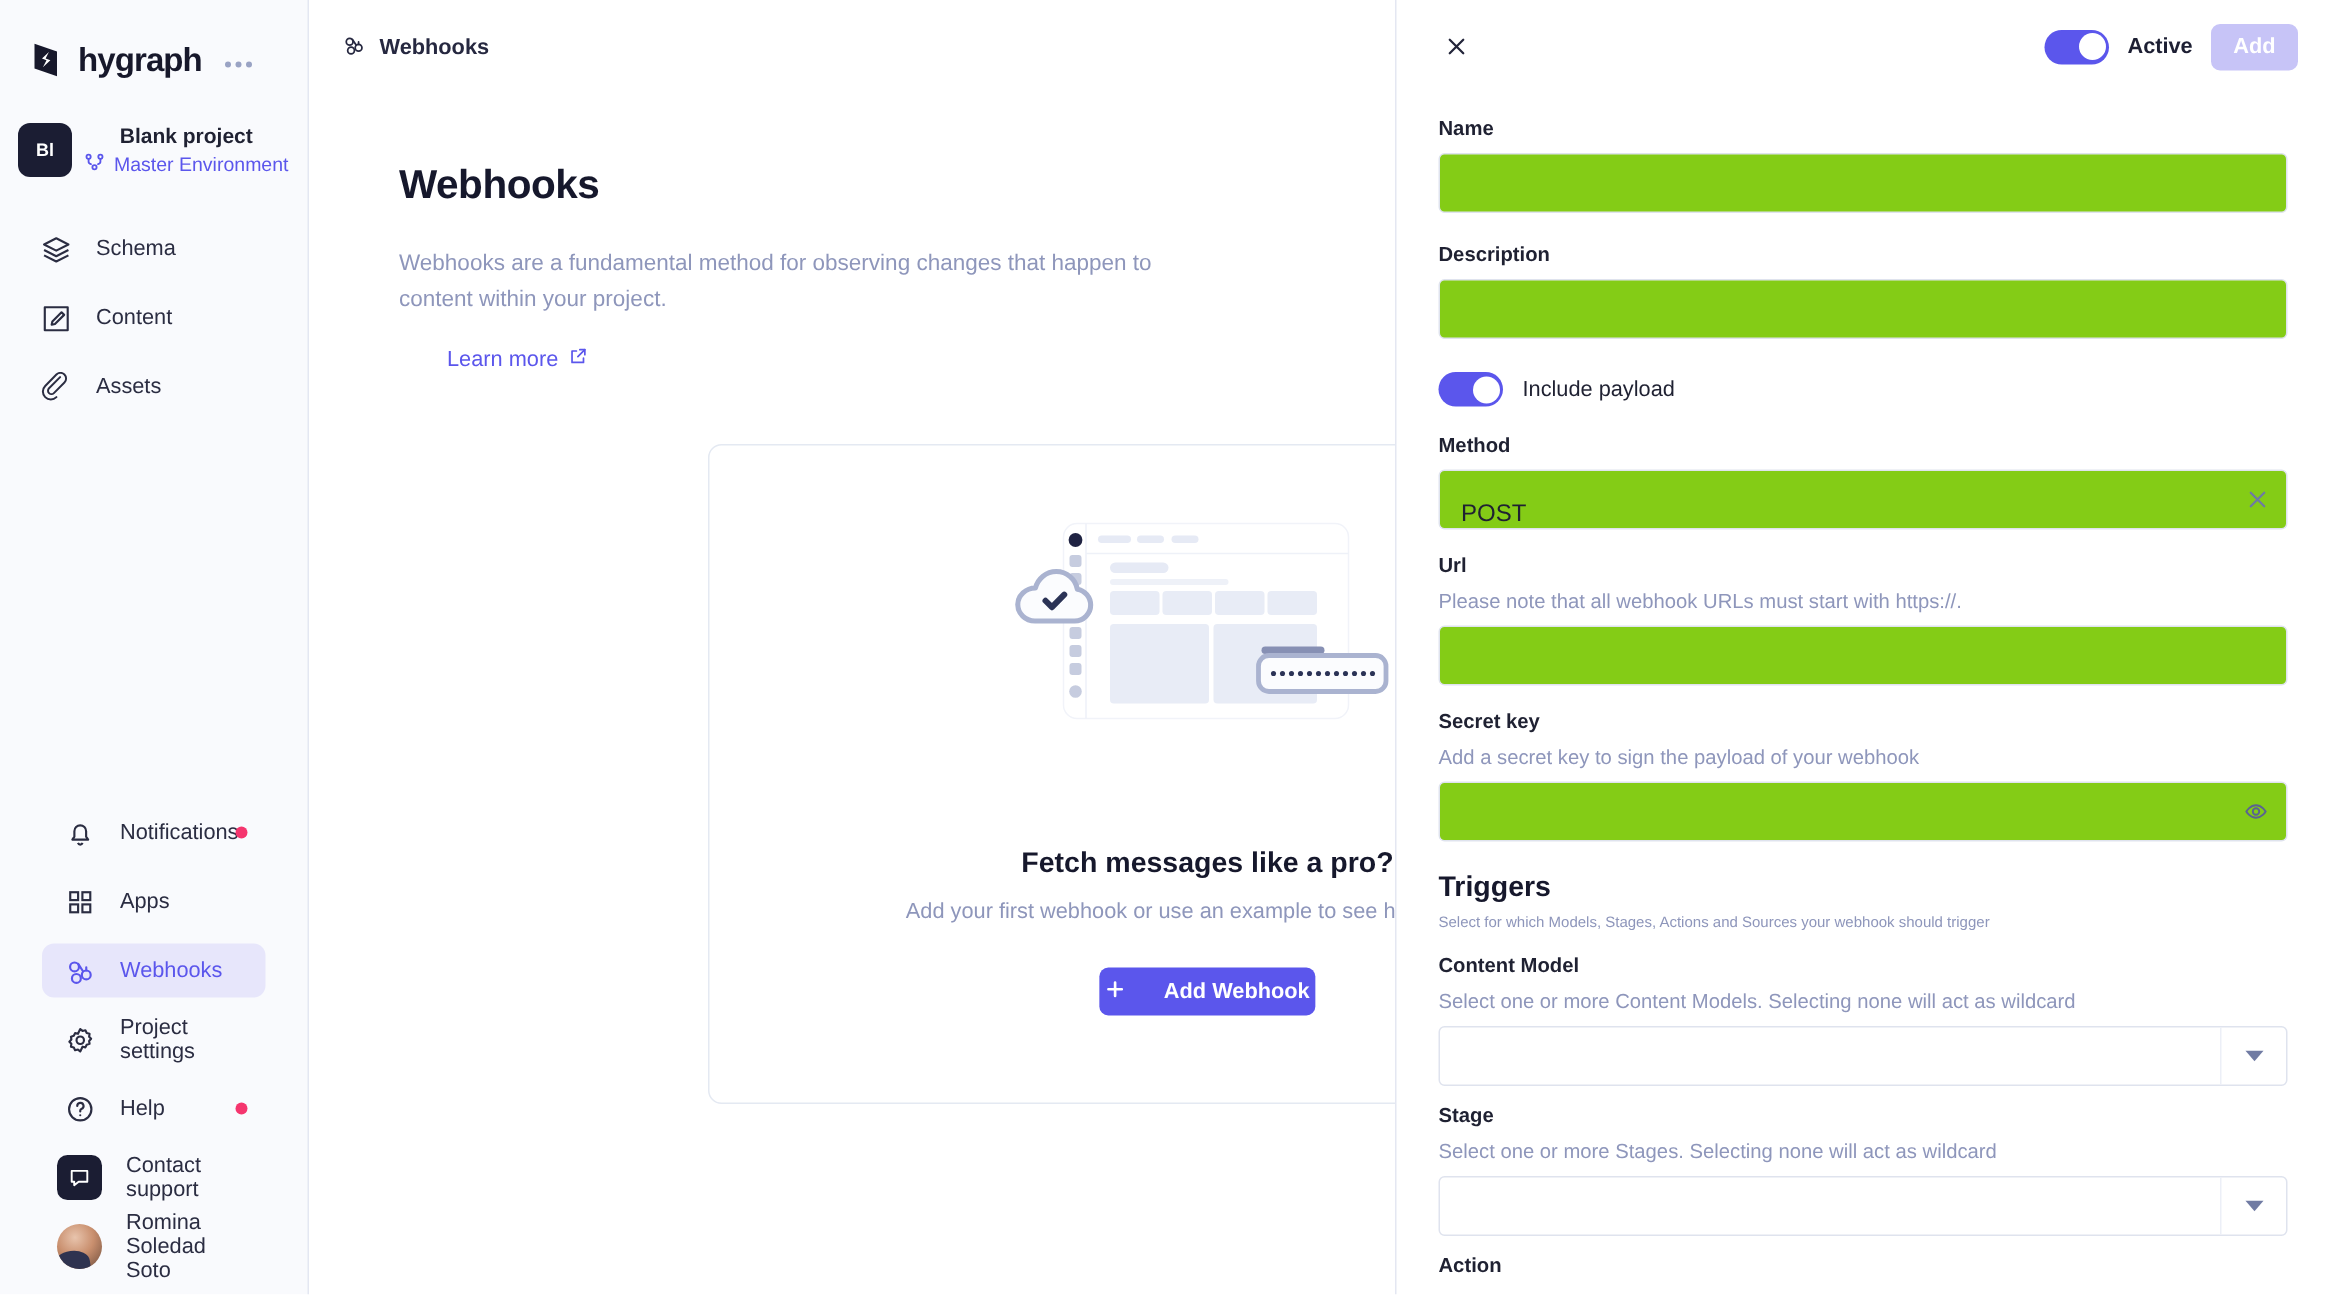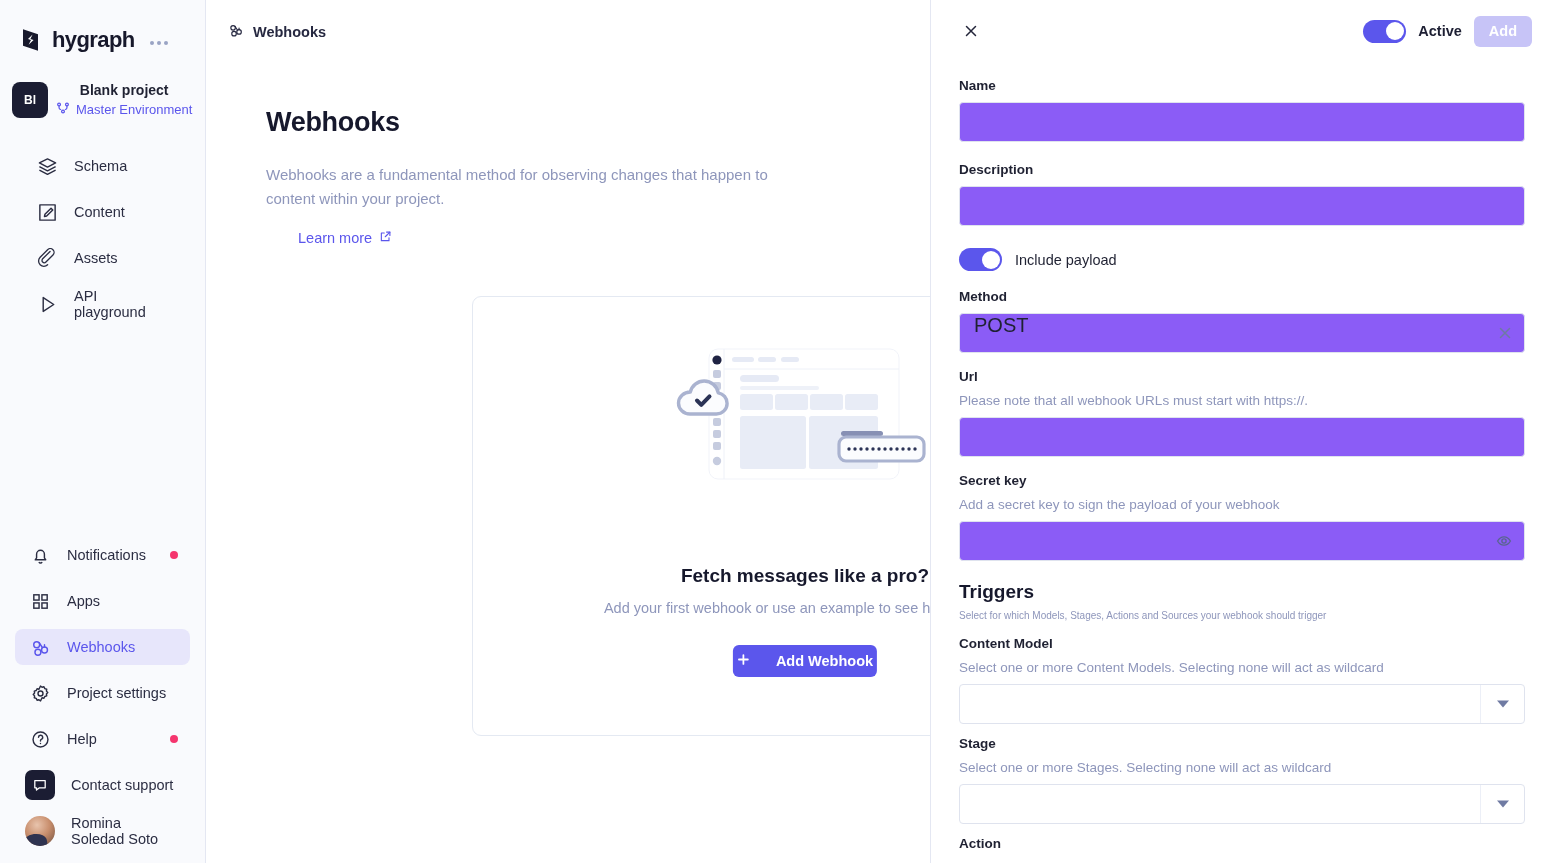--- a/index.html
+++ b/index.html
@@ -39,32 +39,32 @@
     background: #1b1d33; color: #fff;
     font-size: 12px; font-weight: 600;
     display: flex; align-items: center; justify-content: center;
   }
   .project-name { font-size: 14px; font-weight: 700; color: #1f2132; line-height: 18px; text-align: center; }
   .project-env {
     display: flex; align-items: center; gap: 6px;
     font-size: 13px; color: #5b56ec; line-height: 18px; margin-top: 2px;
   }
 
-  .nav { margin-top: 26px; padding: 0 22px; }
+  .nav { margin-top: 26px; padding: 0 12px; }
   .nav-item {
     display: flex; align-items: center; gap: 16px;
     height: 36px; padding: 0 14px; border-radius: 8px;
     margin-bottom: 10px; cursor: pointer;
     color: #2b2d42; font-size: 14.5px;
   }
   .nav-item .nav-ico { width: 22px; height: 22px; flex: 0 0 22px; display: flex; align-items: center; justify-content: center; }
   .nav-item.active { background: #e7e6fb; color: #5b56ec; }
   .nav-item.active svg { stroke: #5b56ec; }
 
-  .nav-bottom { position: absolute; left: 0; right: 0; top: 537px; padding: 0 15px; }
+  .nav-bottom { position: absolute; left: 0; right: 0; top: 537px; padding: 0 28px; }
   .nav-bottom .nav-item { margin-bottom: 10px; position: relative; }
   .dot-badge {
     width: 8px; height: 8px; border-radius: 50%; background: #f5356e;
     position: absolute; right: 12px; top: 14px;
   }
   .support-ico {
     width: 30px; height: 30px; flex: 0 0 30px; border-radius: 7px; background: #1b1d33;
     display: flex; align-items: center; justify-content: center; margin-left: -4px;
   }
   .avatar-ico {
@@ -143,22 +143,22 @@
     background: #c7c4f7; color: #ffffff; border: none; cursor: pointer;
     font-size: 14.5px; font-weight: 600; border-radius: 6px;
     padding: 0 15px; height: 31px; font-family: inherit;
   }
 
   .panel-body { padding: 16px 28px 0 28px; }
   .field-label { font-size: 13.5px; font-weight: 700; color: #1f2132; margin-bottom: 9px; }
   .field-hint { font-size: 13.5px; color: #8e96bb; margin: 0 0 9px 0; }
   .input-box {
     width: 566px; height: 40px; border: 1px solid #dfe3ee; border-radius: 4px;
-    background: #8b5cf6; position: relative; display: flex; align-items: flex-start;
-    padding: 0 12px; font-size: 20px; color: #1f2132;
+    background: #84cc16; position: relative; display: flex; align-items: flex-end;
+    padding: 0 12px; font-size: 16px; color: #1f2132;
   }
   .input-box .val { padding-left: 2px; }
   .input-box .trail {
     position: absolute; right: 12px; top: 50%; transform: translateY(-50%);
     display: flex; align-items: center; cursor: pointer;
   }
   .gap-20 { height: 20px; }
   .gap-16 { height: 16px; }
   .gap-12 { height: 12px; }
 
@@ -241,28 +241,20 @@
         </span>
         <span>Content</span>
       </div>
       <div class="nav-item">
         <span class="nav-ico">
           <svg width="21" height="21" viewBox="0 0 22 22" fill="none" stroke="#2b2d42" stroke-width="1.5" stroke-linecap="round">
             <path d="M16.5 6.3 8.1 14.7a2.6 2.6 0 0 0 3.7 3.7l8.0-8.0a4.3 4.3 0 0 0-6.1-6.1L5.2 13a6 6 0 0 0 8.5 8.5" transform="translate(-1.5,-2.2) scale(0.92)"></path>
           </svg>
         </span>
         <span>Assets</span>
-      </div>
-      <div class="nav-item">
-        <span class="nav-ico">
-          <svg width="21" height="21" viewBox="0 0 22 22" fill="none" stroke="#2b2d42" stroke-width="1.5" stroke-linejoin="round">
-            <path d="M6.5 3.7 17.5 11 6.5 18.3 Z"></path>
-          </svg>
-        </span>
-        <span>API playground</span>
       </div>
     </nav>
 
     <div class="nav-bottom">
       <div class="nav-item">
         <span class="nav-ico">
           <svg width="21" height="21" viewBox="0 0 22 22" fill="none" stroke="#2b2d42" stroke-width="1.5" stroke-linejoin="round">
             <path d="M5.5 15.5h11l-1.4-2.1V9.6a4.1 4.1 0 0 0-8.2 0v3.8z"></path>
               <path d="M9.4 17.8a1.7 1.7 0 0 0 3.2 0"></path>
           </svg>

